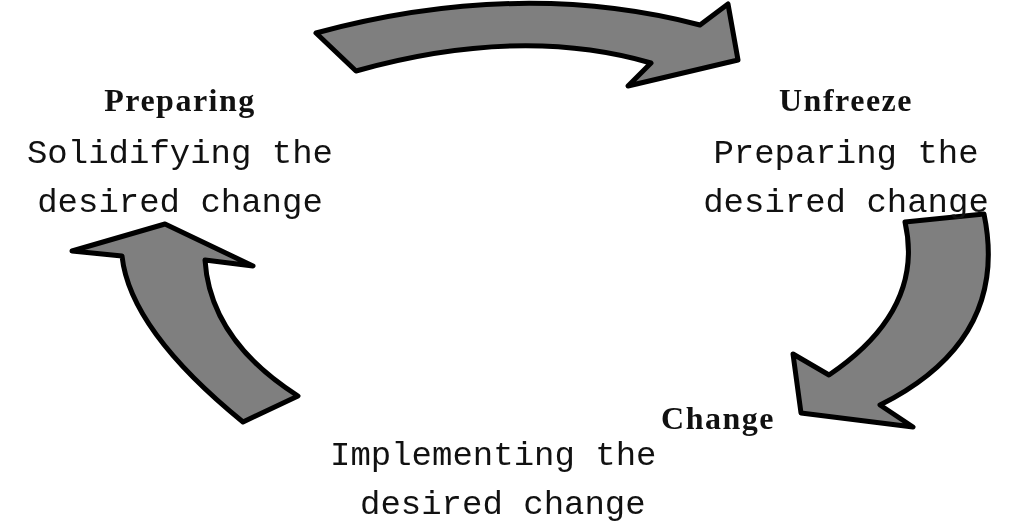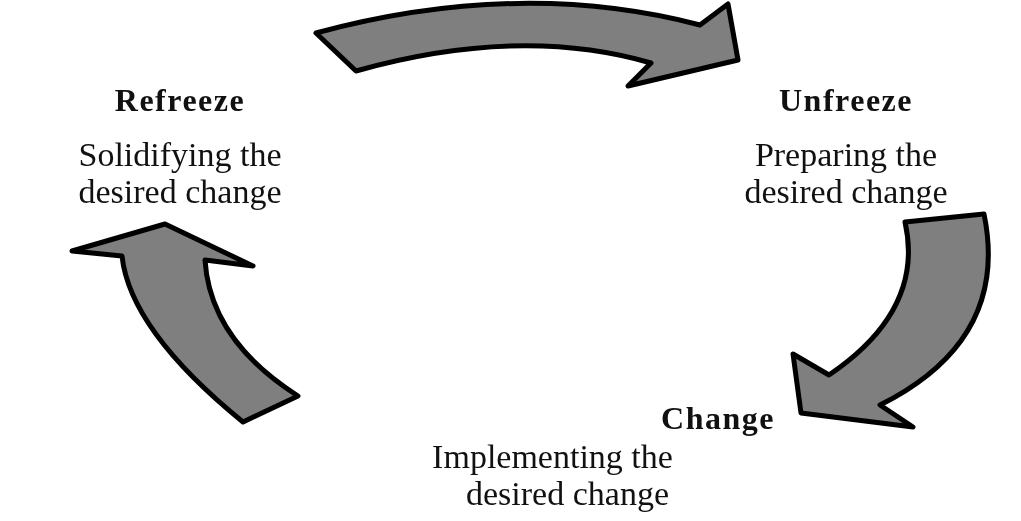--- a/index.html
+++ b/index.html
@@ -35,30 +35,31 @@
     .stage-title {
       font-weight: bold;
       font-size: 32px;
       letter-spacing: 1.5px;
       line-height: 36px;
       margin: 0;
     }
     .stage-desc {
       font-size: 34px;
       line-height: 37px;
-      margin: 0;
+      margin: 12px;
       white-space: nowrap;
+      font-family: Liberation Mono, monospace;
     }
     #stage-refreeze { left: 0px; top: 82px; width: 360px; }
     #stage-refreeze .stage-desc { margin-top: 18px; }
     #stage-unfreeze { left: 666px; top: 82px; width: 360px; }
     #stage-unfreeze .stage-desc { margin-top: 18px; }
     #stage-change { left: 415px; top: 400px; width: 360px; }
     #stage-change .stage-title { text-align: right; padding-left: 18px; }
-    #stage-change .stage-desc { margin-top: 2px; text-align: center; }
+    #stage-change .stage-desc { margin-top: 2px; text-align: left; }
     #stage-change .stage-desc.l2 { padding-left: 30px; }
     #stage-change .stage-desc.l1 { margin-left: -85px; }
   </style>
 </head>
 <body>
 
 <div class="canvas">
 
   <svg class="arrows" viewBox="0 0 1021 521">
 
@@ -86,21 +87,21 @@
              Q 130 330 122 256
              L 72 251
              L 165 224
              L 253 266
              L 205 260
              Q 210 340 298 396
              Z"></path>
   </svg>
 
   <div class="stage" id="stage-refreeze">
-    <p class="stage-title">Refreeze</p>
+    <p class="stage-title">Preparing</p>
     <p class="stage-desc">Solidifying the</p>
     <p class="stage-desc" style="margin-top:0">desired change</p>
   </div>
 
   <div class="stage" id="stage-unfreeze">
     <p class="stage-title">Unfreeze</p>
     <p class="stage-desc">Preparing the</p>
     <p class="stage-desc" style="margin-top:0">desired change</p>
   </div>
 

